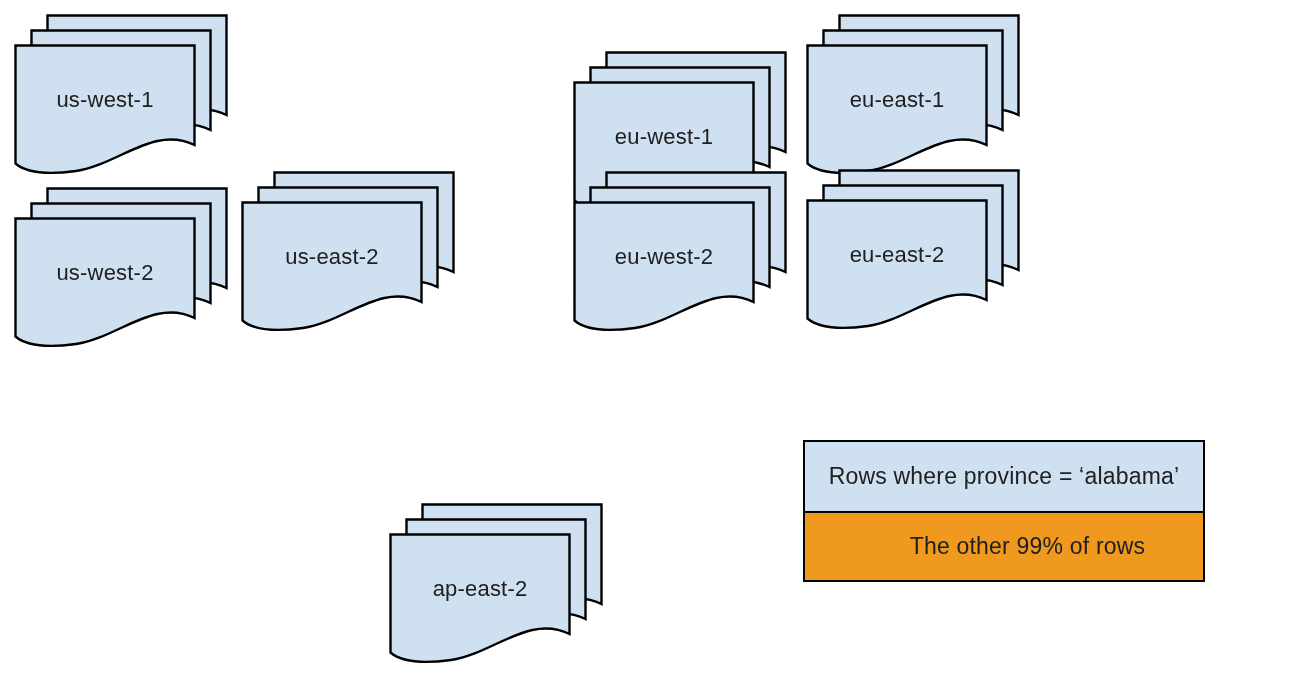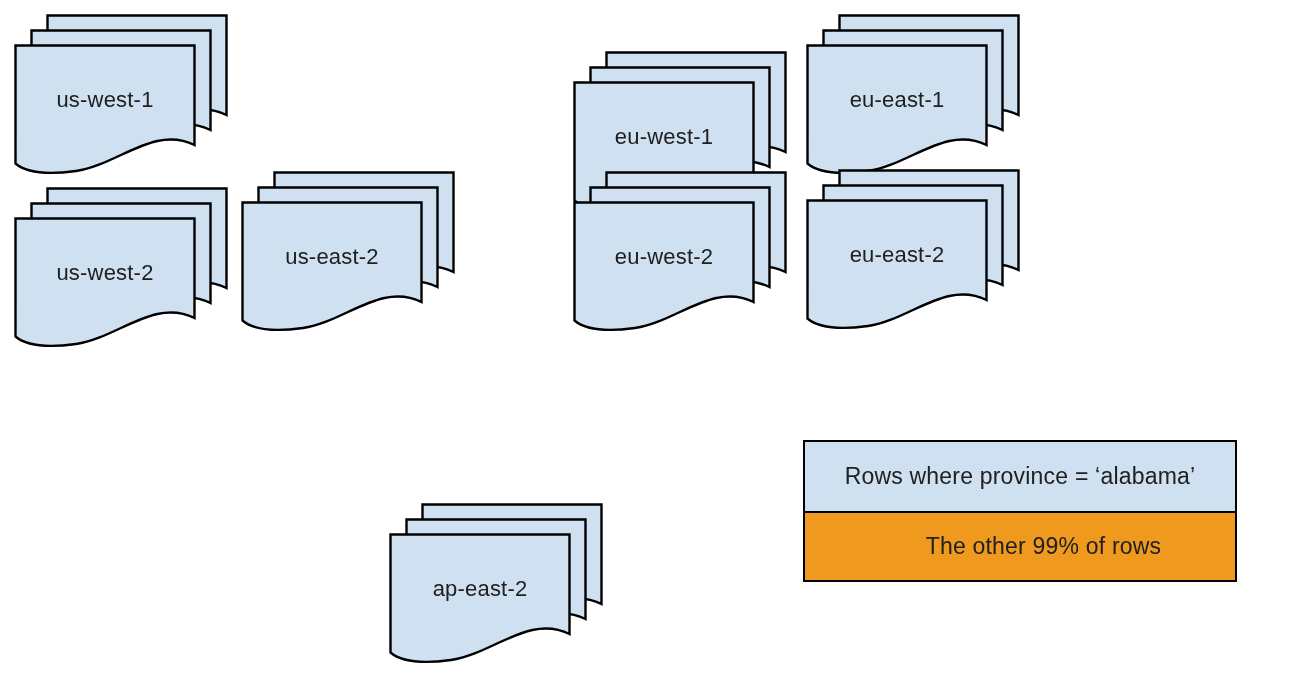--- a/index.html
+++ b/index.html
@@ -45,21 +45,21 @@
   .pos-eue1{left:806px;top:14px;}
   .pos-usw2{left:14px;top:171px;margin-top:16px;}
   .pos-use2{left:241px;top:171px;}
   .pos-euw2{left:573px;top:171px;}
   .pos-eue2{left:806px;top:169px;}
   .pos-ape1{left:401px;top:349px;}
   .pos-ape2{left:389px;top:503px;}
 
   
   .legend{
-    position:absolute;left:803px;top:440px;width:434px;
+    position:absolute;left:803px;top:440px;width:402px;
     border:2px solid var(--stroke);
     text-align:center;
   }
   .legend-row{
     height:69px;
     display:flex;align-items:center;justify-content:center;
     font-size:23px;color:var(--text);letter-spacing:0.2px;
   }
   .legend-row.second{border-top:2px solid var(--stroke);padding-left:47px;}
 </style>

